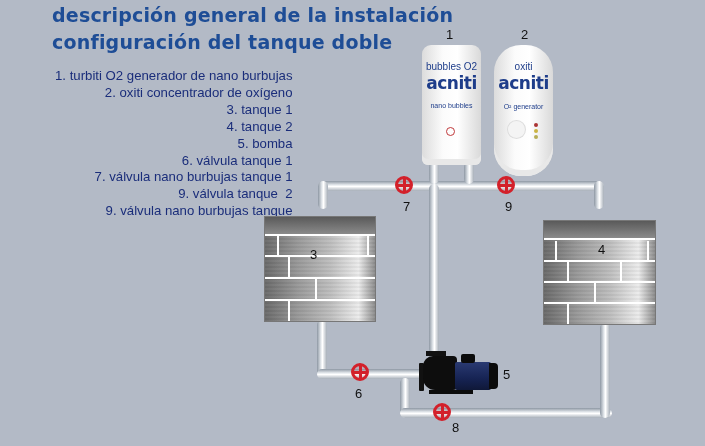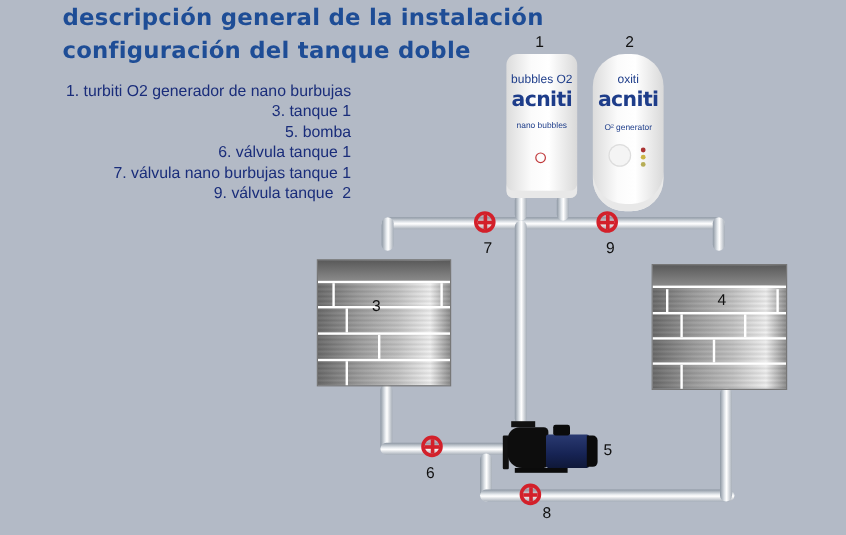--- a/index.html
+++ b/index.html
@@ -26,25 +26,28 @@
 </head>
 <body>
 
 <div class="title">
   <div>descripción general de la instalación</div>
   <div>configuración del tanque doble</div>
 </div>
 
 <div class="legend">
   <div>1. turbiti O2 generador de nano burbujas</div>
+  <div>2. oxiti concentrador de oxígeno</div>
   <div>3. tanque 1</div>
+  <div>4. tanque 2</div>
   <div>5. bomba</div>
   <div>6. válvula tanque 1</div>
   <div>7. válvula nano burbujas tanque 1</div>
   <div>9. válvula tanque  2</div>
+  <div>9. válvula nano burbujas tanque</div>
 </div>
 
 <div>
 
   <div class="pipe-h" style="left:318px; top:181px; width:286px;"></div>
 
   <div class="pipe-v" style="left:318px; top:181px; height:28px;"></div>
 
   <div class="pipe-v" style="left:594px; top:181px; height:28px;"></div>
 

